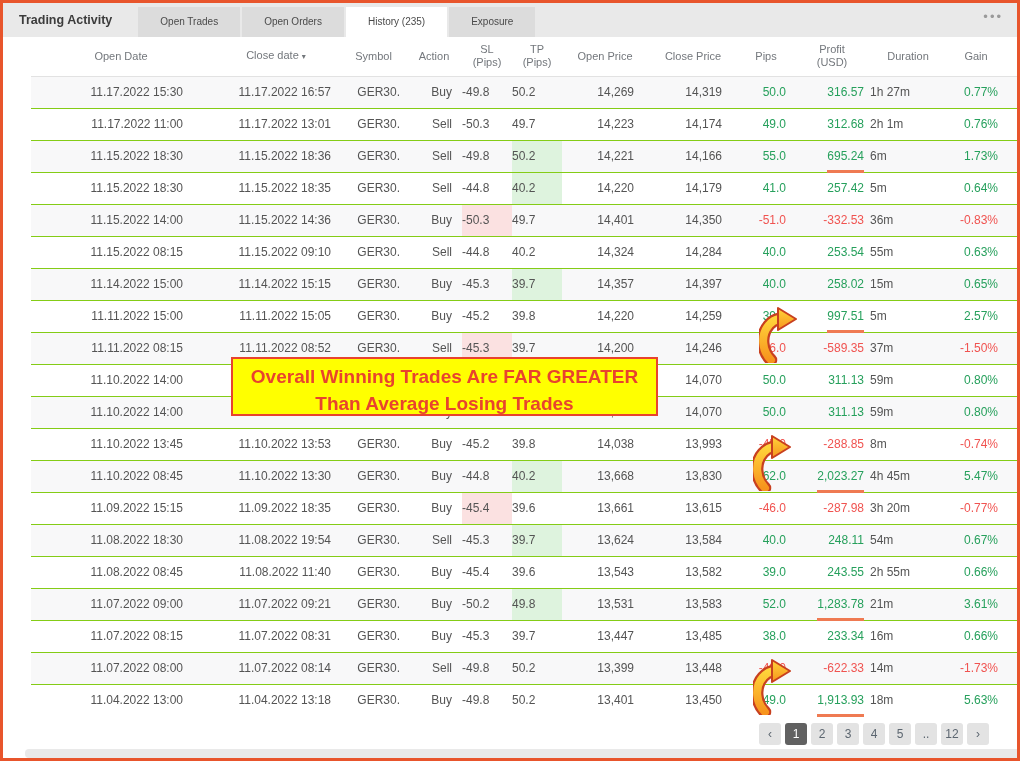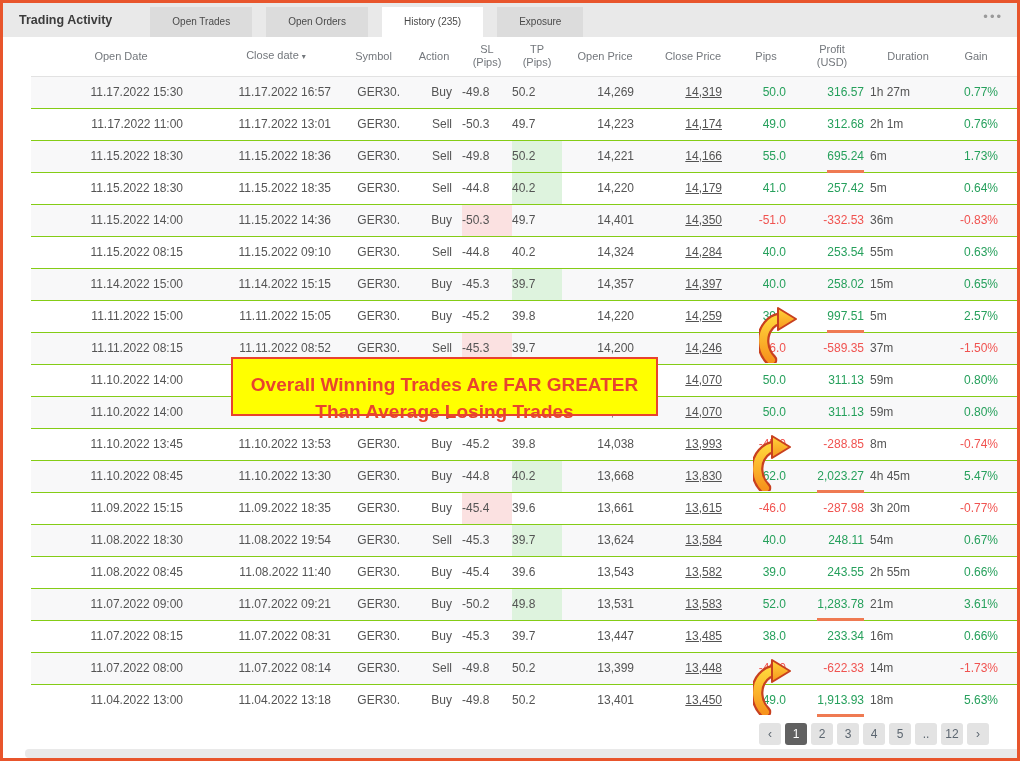--- a/index.html
+++ b/index.html
@@ -12,21 +12,20 @@
     font-family: "Liberation Sans", sans-serif;
     overflow: hidden;
   }
   
   .tabbar {
     position: relative;
     height: 34px;
     background: #e9e9e9;
     display: flex;
     align-items: flex-end;
-    gap: 12px;
   }
   .panel-label {
     font-size: 12.5px; font-weight: bold; color: #3c3c3c;
     padding: 0 26px 0 16px;
     align-self: center;
   }
   .tab {
     height: 30px; line-height: 30px;
     padding: 0 22px;
     margin-right: 2px;
@@ -56,21 +55,21 @@
     font-size: 12px; color: #545454;
     vertical-align: middle;
     white-space: nowrap;
   }
   tbody tr { border-top: 1px solid #84cc16; }
   tbody tr:first-child { border-top: none; }
   tbody tr:nth-child(odd) { background: #f8f8f9; }
   .ra { text-align: right; }
   .ce { text-align: left; }
   .pr28 { padding-right: 28px; }
-  .pr16 { padding-right: 16px; text-decoration: underline; }
+  .pr16 { padding-right: 16px; }
   .pr14 { padding-right: 14px; }
   .pr10 { padding-right: 10px; }
   .pr8  { padding-right: 8px; }
   .pr6  { padding-right: 6px; }
   .pos { color: var(--positive); }
   .neg { color: var(--negative); }
   .hl-red   { background: var(--sl-bg); }
   .hl-green { background: var(--tp-bg); }
   .u { border-bottom: 3px solid var(--underline); padding-bottom: 7px; }
   .sort-icon { font-size: 8px; color: #73777c; }
@@ -99,21 +98,21 @@
     height: 9px; background: #e9e9e9; border-radius: 4px 0 0 4px;
   }
   
   .annotation-box {
     position: absolute; left: 228px; top: 354px;
     width: 427px; height: 59px;
     background: var(--ann-bg);
     border: 2px solid var(--ann-text);
     color: var(--ann-text);
     font-size: 19px; font-weight: bold; text-align: center;
-    line-height: 27px; padding-top: 12px;
+    line-height: 27px; padding-top: 4px;
     z-index: 5;
   }
   .arrow-overlay { position: absolute; z-index: 4; }
 </style>
 </head>
 <body style="--positive: #26a05c; --negative: #f05350; --sl-bg: #fbe1e1; --tp-bg: #def3de; --underline: #ef7a52; --ann-bg: #ffff00; --ann-text: #e8432e; border-color: rgb(232, 85, 44);">
 
 <div class="tabbar">
   <span class="panel-label">Trading Activity</span>
   <div class="tab">Open Trades</div>

